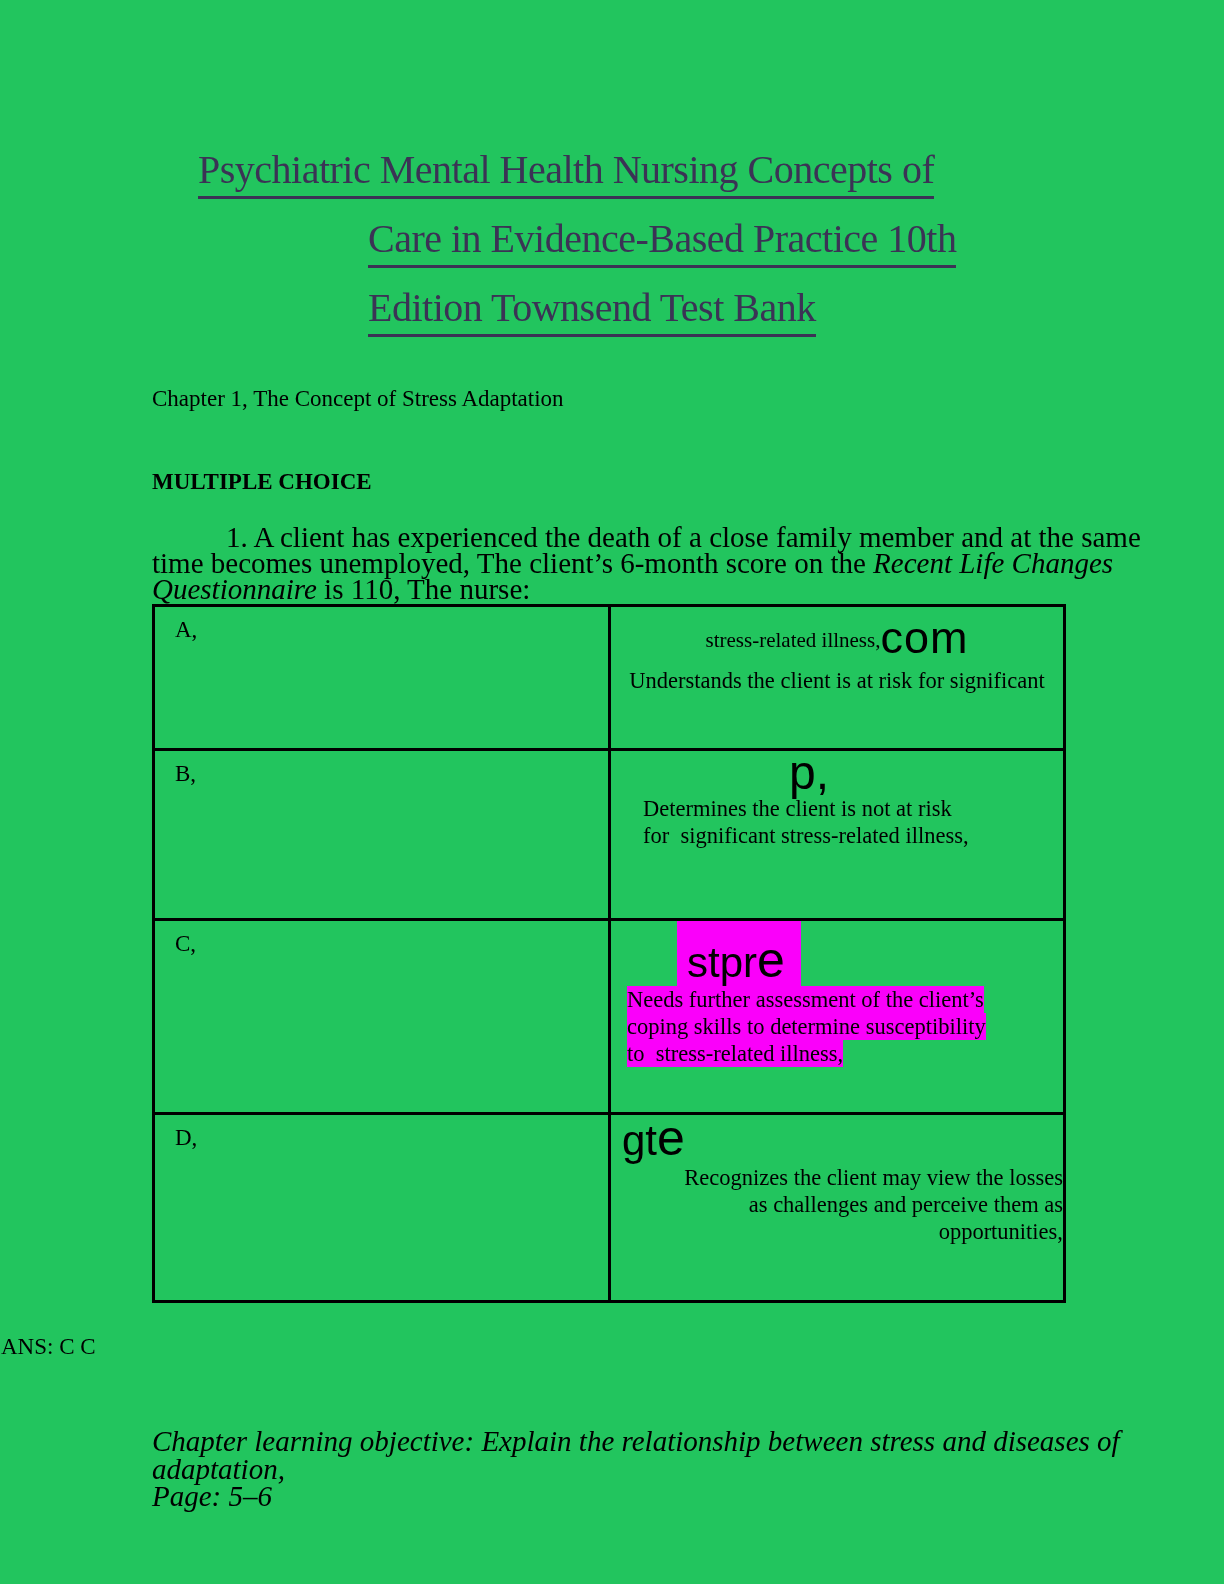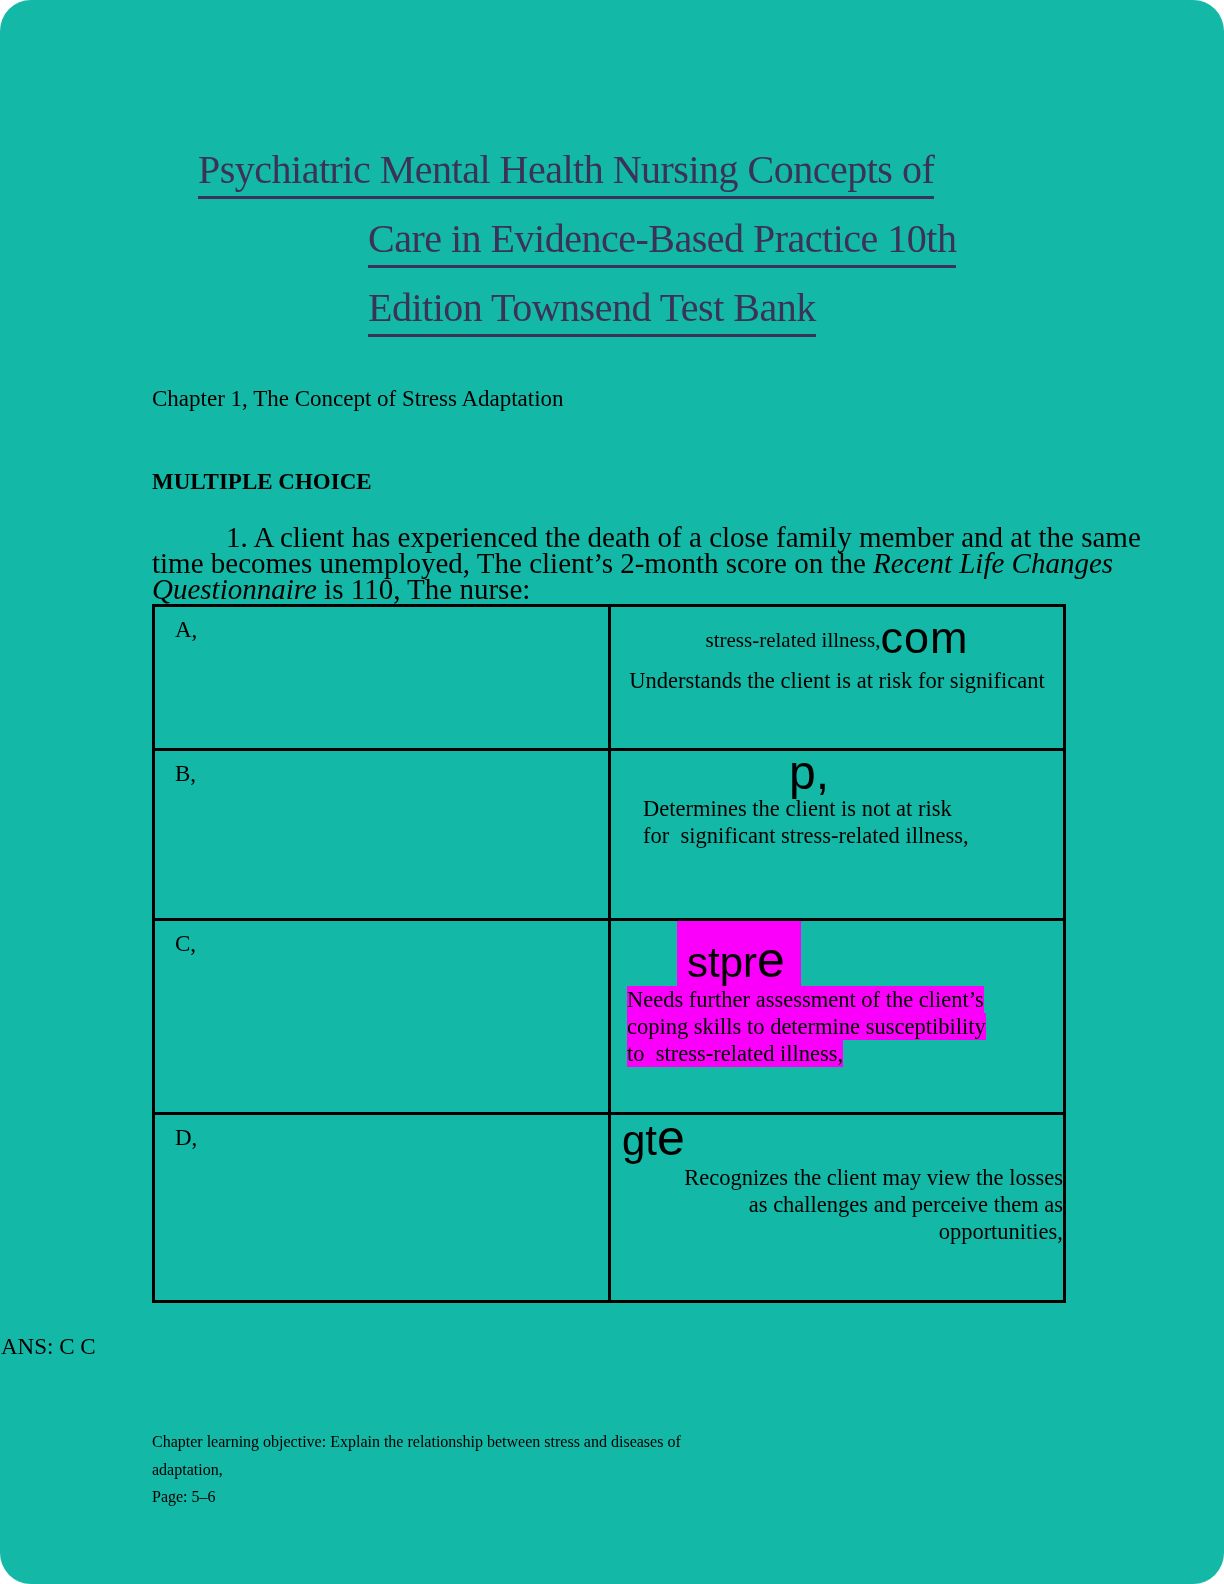--- a/index.html
+++ b/index.html
@@ -1,17 +1,17 @@
 <!DOCTYPE html>
 <html><head>
 <meta charset="utf-8">
 <style>
   html,body{margin:0;padding:0;background:#ffffff;}
-  .page{position:relative;width:1224px;height:1584px;background:#14b8a6;
-        font-family:"Liberation Serif", serif;color:#000;overflow:hidden;border-radius:31px;}
+  .page{position:relative;width:1224px;height:1584px;background:#22c55e;
+        font-family:"Liberation Serif", serif;color:#000;overflow:hidden;}
 
   
   .title-block{position:absolute;left:0;top:146px;width:1224px;color:#3b3355;}
   .t-line{height:69px;white-space:pre;}
   .t-line span{font-size:40px;letter-spacing:-0.5px;border-bottom:3px solid #3b3355;
                padding-bottom:4px;}
   .t1{margin-left:198px;}
   .t2{margin-left:368px;}
   .t3{margin-left:368px;}
 
@@ -58,41 +58,41 @@
   .d-wrap{padding-bottom:12px;margin-left:9px;}
   .d-big{margin-left:2px;}
   .d-lines{padding-left:16px;text-align:right;}
 
   
   .ans{position:absolute;left:1px;top:1334px;font-size:23px;white-space:pre;}
   .wm{position:absolute;left:528px;top:1362px;font-family:"Liberation Sans", sans-serif;
       font-size:46px;letter-spacing:-2px;white-space:pre;}
   .wm-sup{display:inline-block;font-size:34px;line-height:26px;border-top:5px solid #000;
           transform:translateY(-12px);letter-spacing:-1px;}
-  .footer{position:absolute;left:152px;top:1428px;font-size:16px;line-height:27.5px;}
+  .footer{position:absolute;left:152px;top:1428px;font-size:29px;line-height:27.5px;font-style:italic;}
   .footer div{white-space:pre;}
 </style>
 </head>
 <body>
 
 <div class="page">
 
   <div class="title-block" style="color: rgb(59, 51, 85);">
     <div class="t-line t1"><span style="border-bottom-color: rgb(59, 51, 85);">Psychiatric Mental Health Nursing Concepts of</span></div>
     <div class="t-line t2"><span style="border-bottom-color: rgb(59, 51, 85);">Care in Evidence-Based Practice 10th</span></div>
     <div class="t-line t3"><span style="border-bottom-color: rgb(59, 51, 85);">Edition Townsend Test Bank</span></div>
   </div>
 
   <div class="chapter">Chapter 1, The Concept of Stress Adaptation</div>
 
   <div class="mc">MULTIPLE CHOICE</div>
 
   <div class="question">
     <div class="q-line q-indent">1. A client has experienced the death of a close family member and at the same</div>
-    <div class="q-line"><span>time becomes unemployed, The client’s 2-month score on the </span><span class="it">Recent Life Changes</span></div>
+    <div class="q-line"><span>time becomes unemployed, The client’s 6-month score on the </span><span class="it">Recent Life Changes</span></div>
     <div class="q-line"><span class="it">Questionnaire</span><span> is 110, The nurse:</span></div>
   </div>
 
   <table class="opts">
     <tbody>
         <tr class="ra">
       <td class="lab">
             <div>A,</div>
           </td>
       <td class="val">

